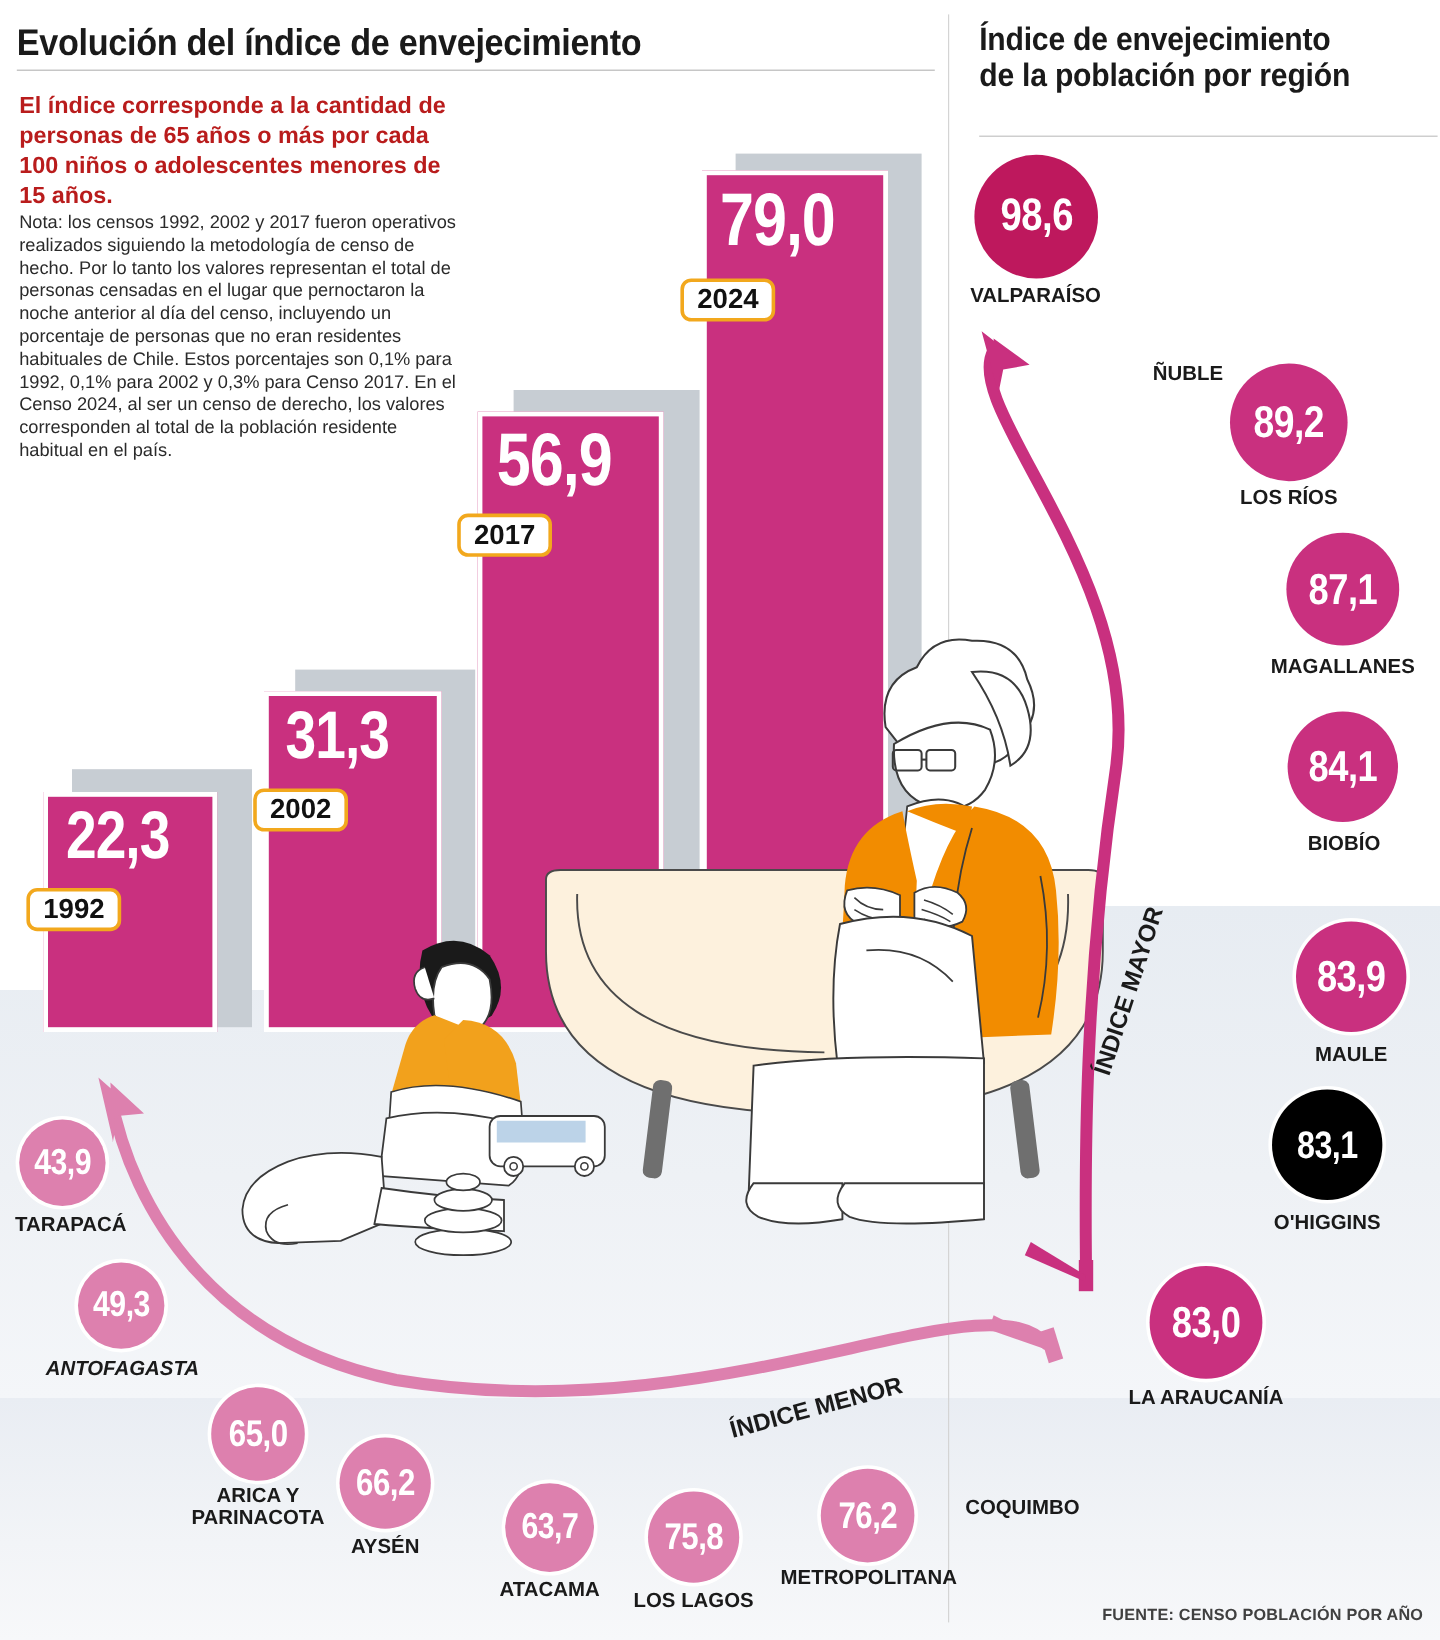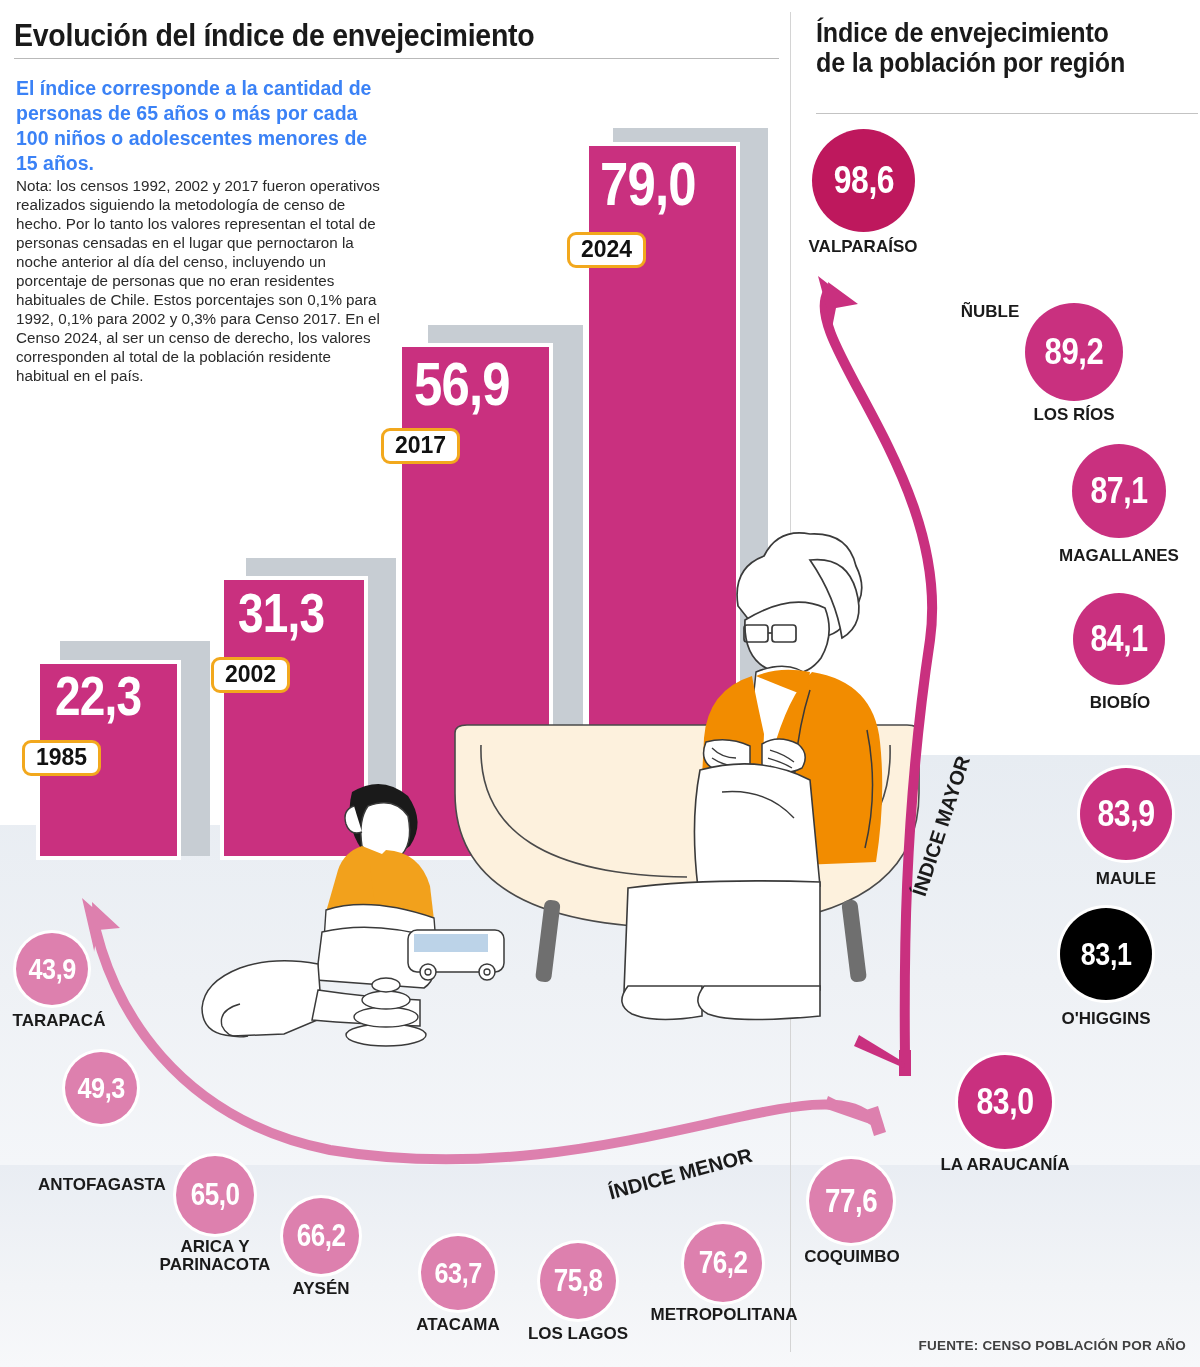--- a/index.html
+++ b/index.html
@@ -31,21 +31,21 @@
     font-size:31px; font-weight:bold; color:#1a1a1a;
     letter-spacing:-0.3px; white-space:nowrap;
     font-family:"Liberation Sans Narrow","Liberation Sans",sans-serif;
     transform: scaleX(0.92); transform-origin: left center;
   }
   .left-title-rule {
     position:absolute; left:14px; top:58px; width:765px; height:1px; background:#b9b9b9;
   }
   .left-sub {
     position:absolute; left:16px; top:76px; width:375px;
-    font-size:19.5px; font-weight:bold; color:#3b82f6; line-height:1.28;
+    font-size:19.5px; font-weight:bold; color:#b91c1c; line-height:1.28;
   }
   .left-note {
     position:absolute; left:16px; top:176px; width:372px;
     font-size:15.2px; color:#2a2a2a; line-height:1.25;
   }
 
   .right-title {
     position:absolute; left:816px; top:18px; width:380px;
     font-size:27px; font-weight:bold; color:#1a1a1a; line-height:1.12;
     letter-spacing:-0.2px;
@@ -113,21 +113,21 @@
   <div class="vsep"></div>
 
   <div class="left-title">Evolución del índice de envejecimiento</div>
   <div class="left-title-rule"></div>
   <div class="left-sub">El índice corresponde a la cantidad de personas de 65 años o más por cada 100 niños o adolescentes menores de 15 años.</div>
   <div class="left-note">Nota: los censos 1992, 2002 y 2017 fueron operativos realizados siguiendo la metodología de censo de hecho. Por lo tanto los valores representan el total de personas censadas  en el lugar que pernoctaron la noche anterior al día del censo, incluyendo un porcentaje de personas que no eran residentes habituales de Chile. Estos porcentajes son 0,1%  para 1992, 0,1% para 2002 y 0,3% para Censo 2017. En el Censo 2024, al ser un censo de derecho, los valores corresponden al total de la población residente habitual en el país.</div>
 
   <div class="bar-shadow" style="left:60px; top:641px; width:150px; height:215px;"></div>
   <div class="bar" style="left:36px; top:660px; width:145px; height:200px;"></div>
   <div class="bar-val" style="left:55px; top:663px; font-size:56px;">22,3</div>
-  <div class="yr-chip" style="left:22px; top:740px;">1985</div>
+  <div class="yr-chip" style="left:22px; top:740px;">1992</div>
 
   <div class="bar-shadow" style="left:246px; top:558px; width:150px; height:298px;"></div>
   <div class="bar" style="left:220px; top:576px; width:148px; height:284px;"></div>
   <div class="bar-val" style="left:238px; top:580px; font-size:56px;">31,3</div>
   <div class="yr-chip" style="left:211px; top:657px;">2002</div>
 
   <div class="bar-shadow" style="left:428px; top:325px; width:155px; height:531px;"></div>
   <div class="bar" style="left:398px; top:343px; width:155px; height:517px;"></div>
   <div class="bar-val" style="left:414px; top:348px; font-size:62px;">56,9</div>
   <div class="yr-chip" style="left:381px; top:428px;">2017</div>
@@ -265,21 +265,21 @@
   <div class="clabel" style="left:925px; top:1156px; width:160px;">LA ARAUCANÍA</div>
 
   <div class="circ" style="left:16px; top:933px; width:72px; height:72px; background:#dd80ae; font-size:30px;">
     <span>43,9</span>
     </div>
   <div class="clabel" style="left:-2px; top:1012px; width:122px;">TARAPACÁ</div>
 
   <div class="circ" style="left:65px; top:1052px; width:72px; height:72px; background:#dd80ae; font-size:30px;">
     <span>49,3</span>
     </div>
-  <div class="clabel" style="left:33px; top:1176px; width:138px;">ANTOFAGASTA</div>
+  <div class="clabel" style="left:33px; top:1132px; width:138px;font-style:italic;">ANTOFAGASTA</div>
 
   <div class="circ" style="left:176px; top:1156px; width:78px; height:78px; background:#dd80ae; font-size:31px;">
     <span>65,0</span>
     </div>
   <div class="clabel" style="left:155px; top:1238px; width:120px;">ARICA Y
 PARINACOTA</div>
 
   <div class="circ" style="left:283px; top:1198px; width:76px; height:76px; background:#dd80ae; font-size:31px;">
     <span>66,2</span>
     </div>
@@ -293,19 +293,16 @@
   <div class="circ" style="left:540px; top:1243px; width:76px; height:76px; background:#dd80ae; font-size:31px;">
     <span>75,8</span>
     </div>
   <div class="clabel" style="left:518px; top:1325px; width:120px;">LOS LAGOS</div>
 
   <div class="circ" style="left:684px; top:1224px; width:78px; height:78px; background:#dd80ae; font-size:31px;">
     <span>76,2</span>
     </div>
   <div class="clabel" style="left:646px; top:1306px; width:156px;">METROPOLITANA</div>
 
-  <div class="circ" style="left:809px; top:1159px; width:84px; height:84px; background:#dd80ae; font-size:33px;">
-    <span>77,6</span>
-    </div>
   <div class="clabel" style="left:789px; top:1248px; width:126px;">COQUIMBO</div>
 
   <div class="source">FUENTE: CENSO POBLACIÓN POR AÑO</div>
 </div>
 
 </body></html>

